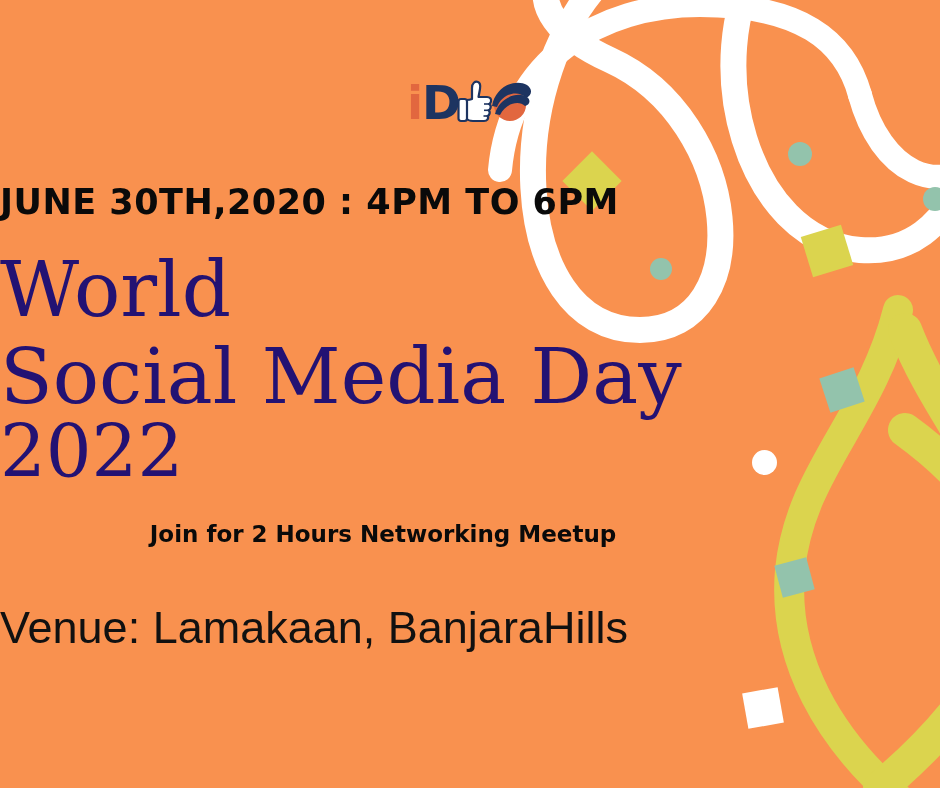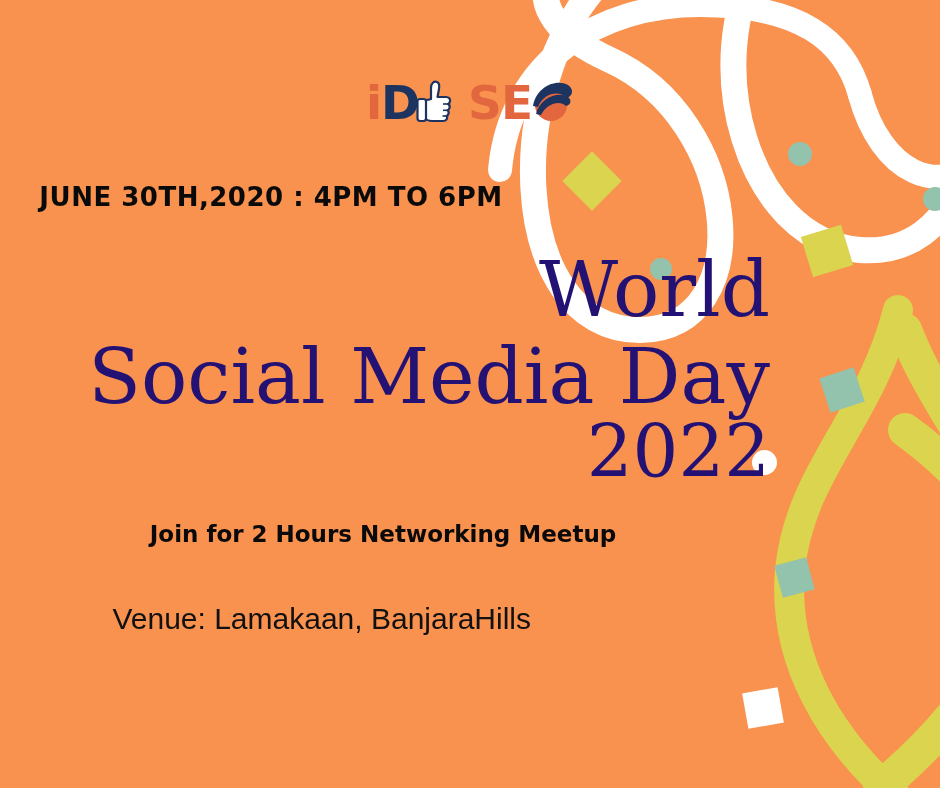--- a/index.html
+++ b/index.html
@@ -87,33 +87,33 @@
   #date-line {
     position: absolute;
     left: 0;
     top: 182px;
     width: 792px;
     text-align: center;
     padding-right: 250px;
     box-sizing: border-box;
     font-family: "DejaVu Sans", sans-serif;
     font-weight: bold;
-    font-size: 26px;
+    font-size: 35px;
     letter-spacing: 0.5px;
     color: #0a0a0a;
     white-space: nowrap;
   }
   #headline {
     position: absolute;
     left: 0;
     top: 252px;
     width: 940px;
     padding-right: 170px;
     box-sizing: border-box;
-    text-align: right;
+    text-align: left;
     font-family: "DejaVu Serif", serif;
     color: #231273;
     line-height: 0.98;
   }
   .hl-1 { font-size: 77px; display: block; }
   .hl-2 { font-size: 77px; display: block; margin-top: 12px; }
   .hl-3 { font-size: 72px; display: block; margin-top: 2px; }
 
   #subtitle {
     position: absolute;
@@ -133,21 +133,21 @@
   #venue {
     position: absolute;
     left: 0;
     top: 602px;
     width: 746px;
     text-align: right;
     padding-right: 215px;
     box-sizing: border-box;
     font-family: "Liberation Sans", sans-serif;
     font-weight: 400;
-    font-size: 30px;
+    font-size: 45px;
     color: #111111;
     white-space: nowrap;
   }
 </style>
 </head>
 <body>
 
 <div id="poster">
 
   <svg class="decor-layer" viewBox="0 0 940 788" xmlns="http://www.w3.org/2000/svg">
@@ -191,21 +191,20 @@
                      C32.8 33.2 32.9 34.8 32.3 36.2 C31.8 37.4 30.5 38 30.5 38
                      C31.3 39 31.2 40.6 30.4 41.7 C29.7 42.7 28.4 43 27 43
                      L16 43 C12 43 10 41.5 9 40 L9 22 C10.5 22 13 22 15 21 Z"></path>
             <rect x="1.5" y="21" width="8.5" height="22" rx="2.5"></rect>
             <path d="M32 26 L27 26" stroke-width="1.6" fill="none"></path>
             <path d="M31.6 32.3 L27 32.3" stroke-width="1.6" fill="none"></path>
             <path d="M30.5 38 L26.5 38" stroke-width="1.6" fill="none"></path>
           </g>
         </svg>
       </span>
-      <span class="logo-seo">SE</span>
       <span class="globe-wrap">
         <svg viewBox="0 0 44 46" width="44" height="46" xmlns="http://www.w3.org/2000/svg">
           <circle cx="21" cy="26" r="16" fill="#e2673f"></circle>
           <path d="M3 27 C 6 8, 26 -1, 38 6 C 44 10, 43 17, 37 19
                    C 30 11, 14 13, 8 28 Z" fill="#1d3461"></path>
           <path d="M6 35 C 10 19, 28 12, 38 18 C 42 21, 41 26, 36 27
                    C 30 21, 17 24, 11 36 Z" fill="#1d3461"></path>
         </svg>
       </span>
     </span>

